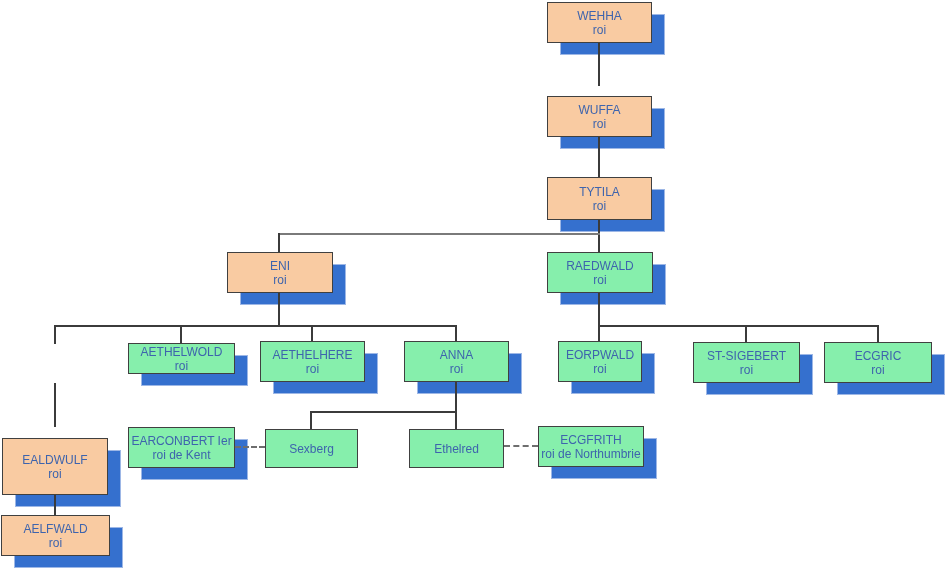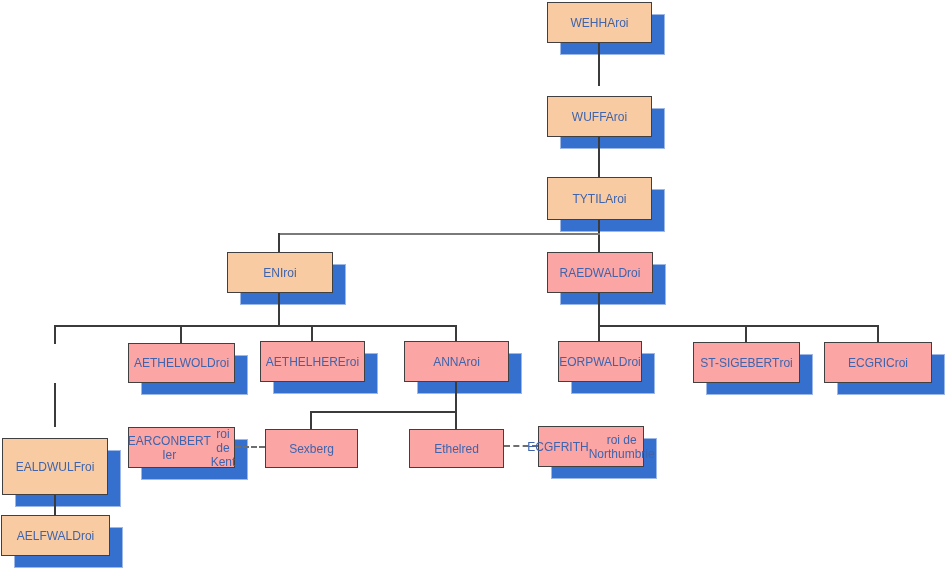--- a/index.html
+++ b/index.html
@@ -8,25 +8,25 @@
     font-family:"Liberation Sans","DejaVu Sans",sans-serif;overflow:hidden;
   }
   .node{position:absolute;}
   .shadow{
     position:absolute;left:13px;top:12px;width:100%;height:100%;
     background:#3570CE;border:1px solid #9DB7E6;box-sizing:border-box;z-index:1;
   }
   .box{
     position:absolute;left:0;top:0;width:100%;height:100%;box-sizing:border-box;
     border:1.5px solid #404040;z-index:3;
-    display:flex;flex-direction:row;align-items:center;justify-content:center;
+    display:flex;flex-direction:column;align-items:center;justify-content:center;
     text-align:center;color:#3E64AD;font-size:12px;line-height:14px;
   }
   .box.orange{background:#F9CBA2;}
-  .box.blue{background:#fca5a5;}
+  .box.blue{background:#86efac;}
   .vl{position:absolute;width:2px;background:#3B3B3B;z-index:2;}
   .hl{position:absolute;height:2px;background:#3B3B3B;z-index:2;}
   .hl.gray{background:#7A7A7A;}
   .dash{position:absolute;height:0;border-top:2px dashed #6E6E6E;z-index:2;}
 </style>
 </head>
 <body>
 
 <div id="stage">
 
@@ -94,21 +94,21 @@
 
   <div class="node" style="left:547px;top:252px;width:106px;height:41px">
     <div class="shadow"></div>
     <div class="box blue">
       <div>RAEDWALD</div>
       <div>roi</div>
     </div>
   </div>
 
 
-  <div class="node" style="left:128px;top:343px;width:107px;height:40px">
+  <div class="node" style="left:128px;top:343px;width:107px;height:31px">
     <div class="shadow"></div>
     <div class="box blue">
       <div>AETHELWOLD</div>
       <div>roi</div>
     </div>
   </div>
 
   <div class="node" style="left:260px;top:341px;width:105px;height:41px">
     <div class="shadow"></div>
     <div class="box blue">

